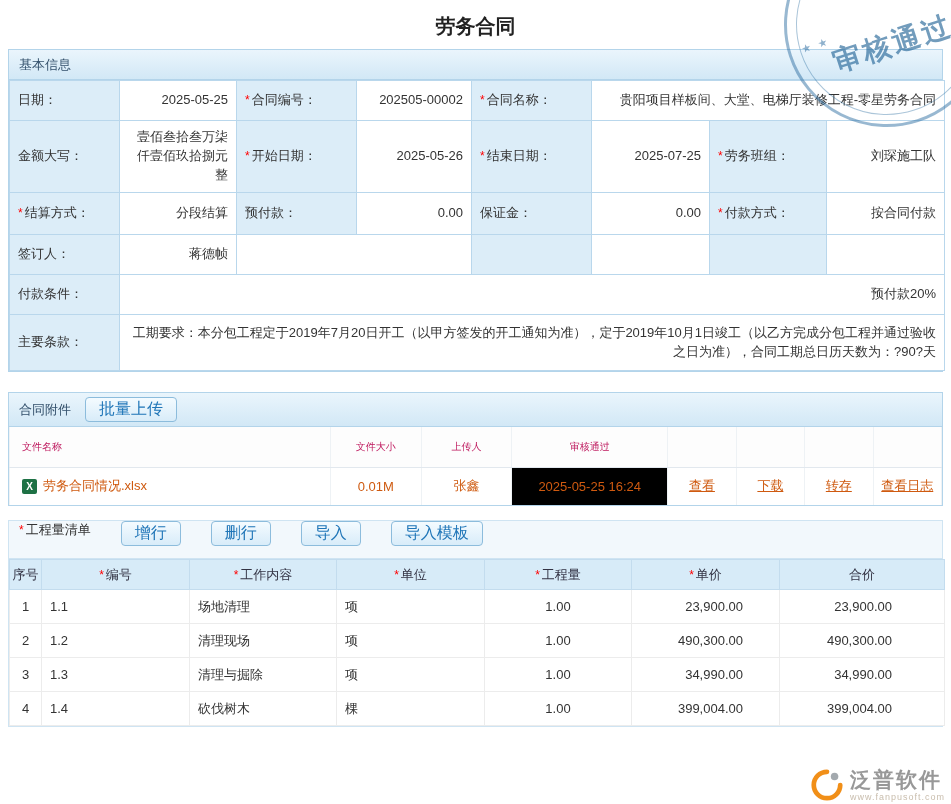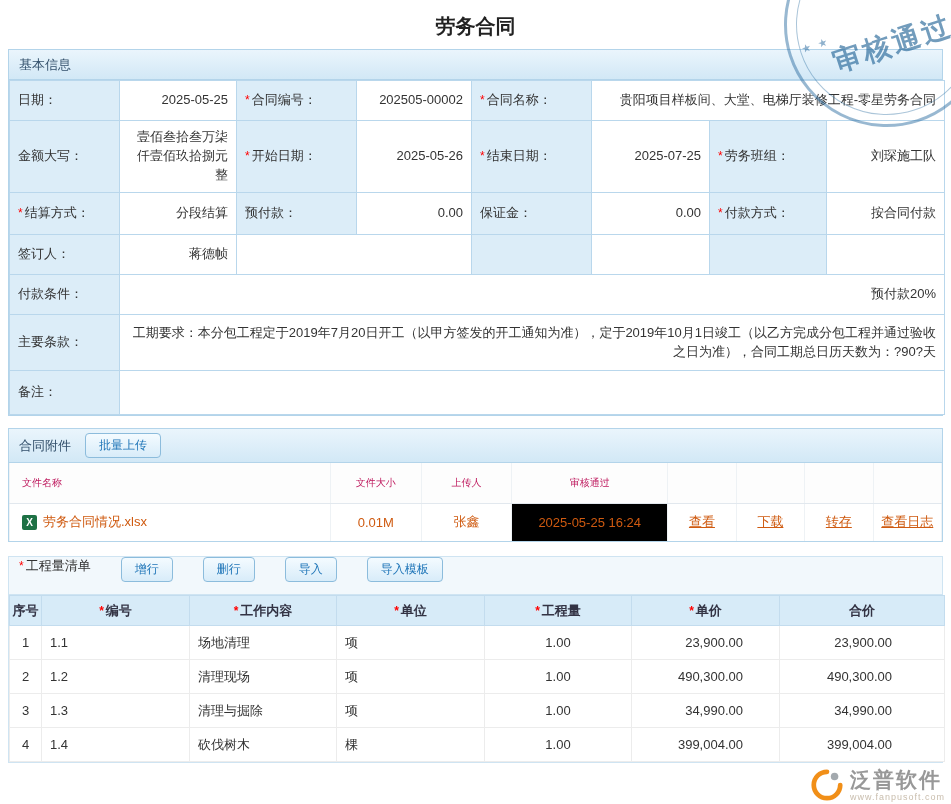--- a/index.html
+++ b/index.html
@@ -58,27 +58,27 @@
   .btn {
     display: inline-flex;
     align-items: center;
     justify-content: center;
     height: 25px;
     padding: 0 13px;
     background: linear-gradient(#f4fbff, #d8ecf9);
     border: 1px solid #8cbcdc;
     border-radius: 4px;
     color: #2076b8;
-    font-size: 12px;
+    font-size: 16px;
     cursor: pointer;
     white-space: nowrap;
   }
 
   
-  .attach-section { margin-top: 12px; }
+  .attach-section { margin-top: 20px; }
   .attach-bar { height: 34px; }
   .attach-table td, .attach-table th {
     border-left: 1px solid #eef2f5;
     border-right: 1px solid #eef2f5;
     font-weight: normal;
     overflow: hidden;
     white-space: nowrap;
   }
   .attach-table thead th {
     height: 40px;
@@ -124,21 +124,21 @@
     gap: 30px;
     padding: 0 10px;
     background: #f2f8fc;
     border-bottom: 1px solid #cfe4f2;
   }
   .boq-toolbar .bar-title { color: #333; font-size: 13px; }
   .boq-table thead th {
     height: 30px;
     background: #d7ebf8;
     border: 1px solid #c3dcee;
-    font-weight: bold;
+    font-weight: normal;
     color: #334;
     font-size: 13px;
     text-align: center;
   }
   .boq-table tbody td {
     height: 34px;
     border: 1px solid #ececec;
     border-top: none;
     background: #fff;
     font-size: 13px;
@@ -271,24 +271,20 @@
       <td class="val"></td>
     </tr>
     <tr style="height:40px">
       <td class="lbl"><span>付款条件：</span></td>
       <td class="val" colspan="7">预付款20%</td>
     </tr>
     <tr style="height:56px">
       <td class="lbl"><span>主要条款：</span></td>
       <td class="val" colspan="7">工期要求：本分包工程定于2019年7月20日开工（以甲方签发的开工通知为准），定于2019年10月1日竣工（以乙方完成分包工程并通过验收之日为准），合同工期总日历天数为：?90?天</td>
     </tr>
-    <tr style="height:44px">
-      <td class="lbl"><span>备注：</span></td>
-      <td class="val" colspan="7"></td>
-    </tr>
   </tbody>
     </table>
 </div>
 
 <div class="section attach-section">
   <div class="section-bar attach-bar">
     <span>合同附件</span>
     <button class="btn">批量上传</button>
   </div>
   <table class="attach-table">

